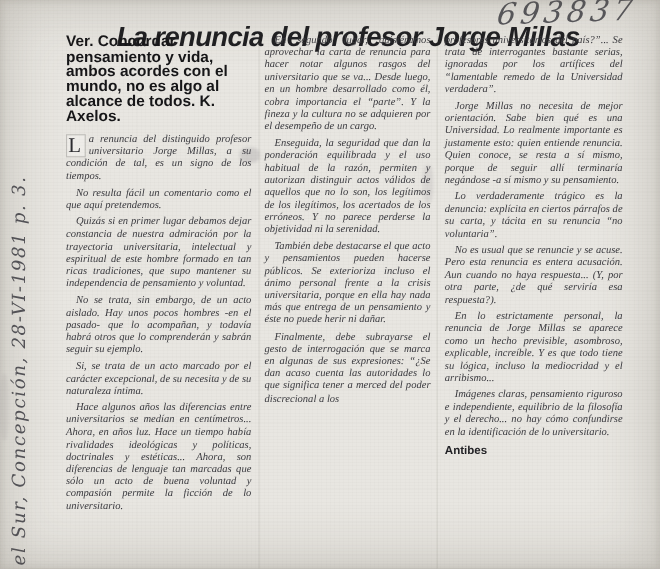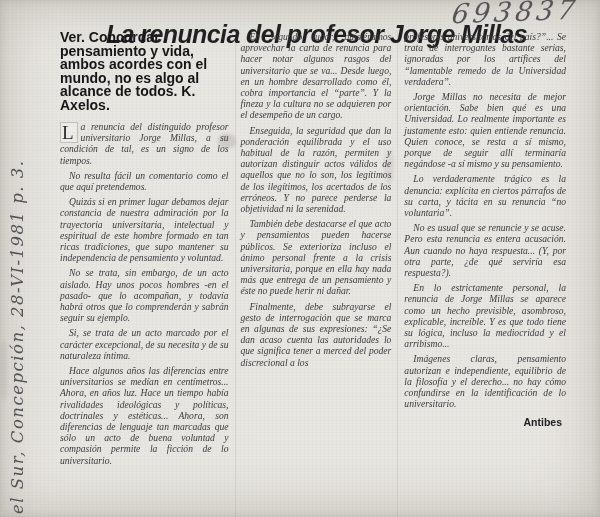--- a/index.html
+++ b/index.html
@@ -55,21 +55,21 @@
     font-style:italic;color:#3a3a3f;
   }
   .para{text-indent:9px;}
   .para.no-indent{text-indent:0;}
   .dropcap{
     float:left;font-size:19px;line-height:19px;padding:0 3px 0 1px;
     font-style:normal;color:#2c2c30;border:1px solid rgba(60,55,50,0.25);
     margin:1px 3px 0 0;background:rgba(255,255,255,0.25);
   }
   .signature{
-    margin-top:2px;text-align:right;padding-right:4px;
+    margin-top:2px;padding-right:4px;
     font-family:"Liberation Sans", sans-serif;font-weight:700;
     font-size:10.5px;color:#222226;
   }
   .smudge{
     position:absolute;background:rgba(80,75,88,0.16);filter:blur(1.5px);
     pointer-events:none;
   }
   .smudge-1{left:218px;top:134px;width:18px;height:14px;border-radius:40%;}
   .smudge-2{left:384px;top:150px;width:10px;height:34px;border-radius:40%;opacity:.6;}
   .smudge-3{left:0px;top:340px;width:8px;height:60px;border-radius:40%;opacity:.4;}
@@ -105,21 +105,21 @@
       <p class="para">También debe destacarse el que acto y pensamientos pueden hacerse públicos. Se exterioriza incluso el ánimo personal frente a la crisis universitaria, porque en ella hay nada más que entrega de un pensamiento y éste no puede herir ni dañar.</p>
       <p class="para">Finalmente, debe subrayarse el gesto de interrogación que se marca en algunas de sus expresiones: “¿Se dan acaso cuenta las autoridades lo que significa tener a merced del poder discrecional a los</p>
     </div>
 
     <div class="col col-3">
       <p class="para no-indent">profesores universitarios del país?”... Se trata de interrogantes bastante serias, ignoradas por los artífices del “lamentable remedo de la Universidad verdadera”.</p>
       <p class="para">Jorge Millas no necesita de mejor orientación. Sabe bien qué es una Universidad. Lo realmente importante es justamente esto: quien entiende renuncia. Quien conoce, se resta a sí mismo, porque de seguir allí terminaría negándose -a sí mismo y su pensamiento.</p>
       <p class="para">Lo verdaderamente trágico es la denuncia: explícita en ciertos párrafos de su carta, y tácita en su renuncia “no voluntaria”.</p>
       <p class="para">No es usual que se renuncie y se acuse. Pero esta renuncia es entera acusación. Aun cuando no haya respuesta... (Y, por otra parte, ¿de qué serviría esa respuesta?).</p>
       <p class="para">En lo estrictamente personal, la renuncia de Jorge Millas se aparece como un hecho previsible, asombroso, explicable, increíble. Y es que todo tiene su lógica, incluso la mediocridad y el arribismo...</p>
-      <p class="para">Imágenes claras, pensamiento autorizan e independiente, equilibrio de la filosofía y el derecho... no hay cómo confundirse en la identificación de lo universitario.</p>
+      <p class="para">Imágenes claras, pensamiento riguroso e independiente, equilibrio de la filosofía y el derecho... no hay cómo confundirse en la identificación de lo universitario.</p>
       <div class="signature">Antibes</div>
     </div>
 
   </div>
 
   <div class="smudge smudge-1"></div>
   <div class="smudge smudge-2"></div>
   <div class="smudge smudge-3"></div>
 
 </div>

